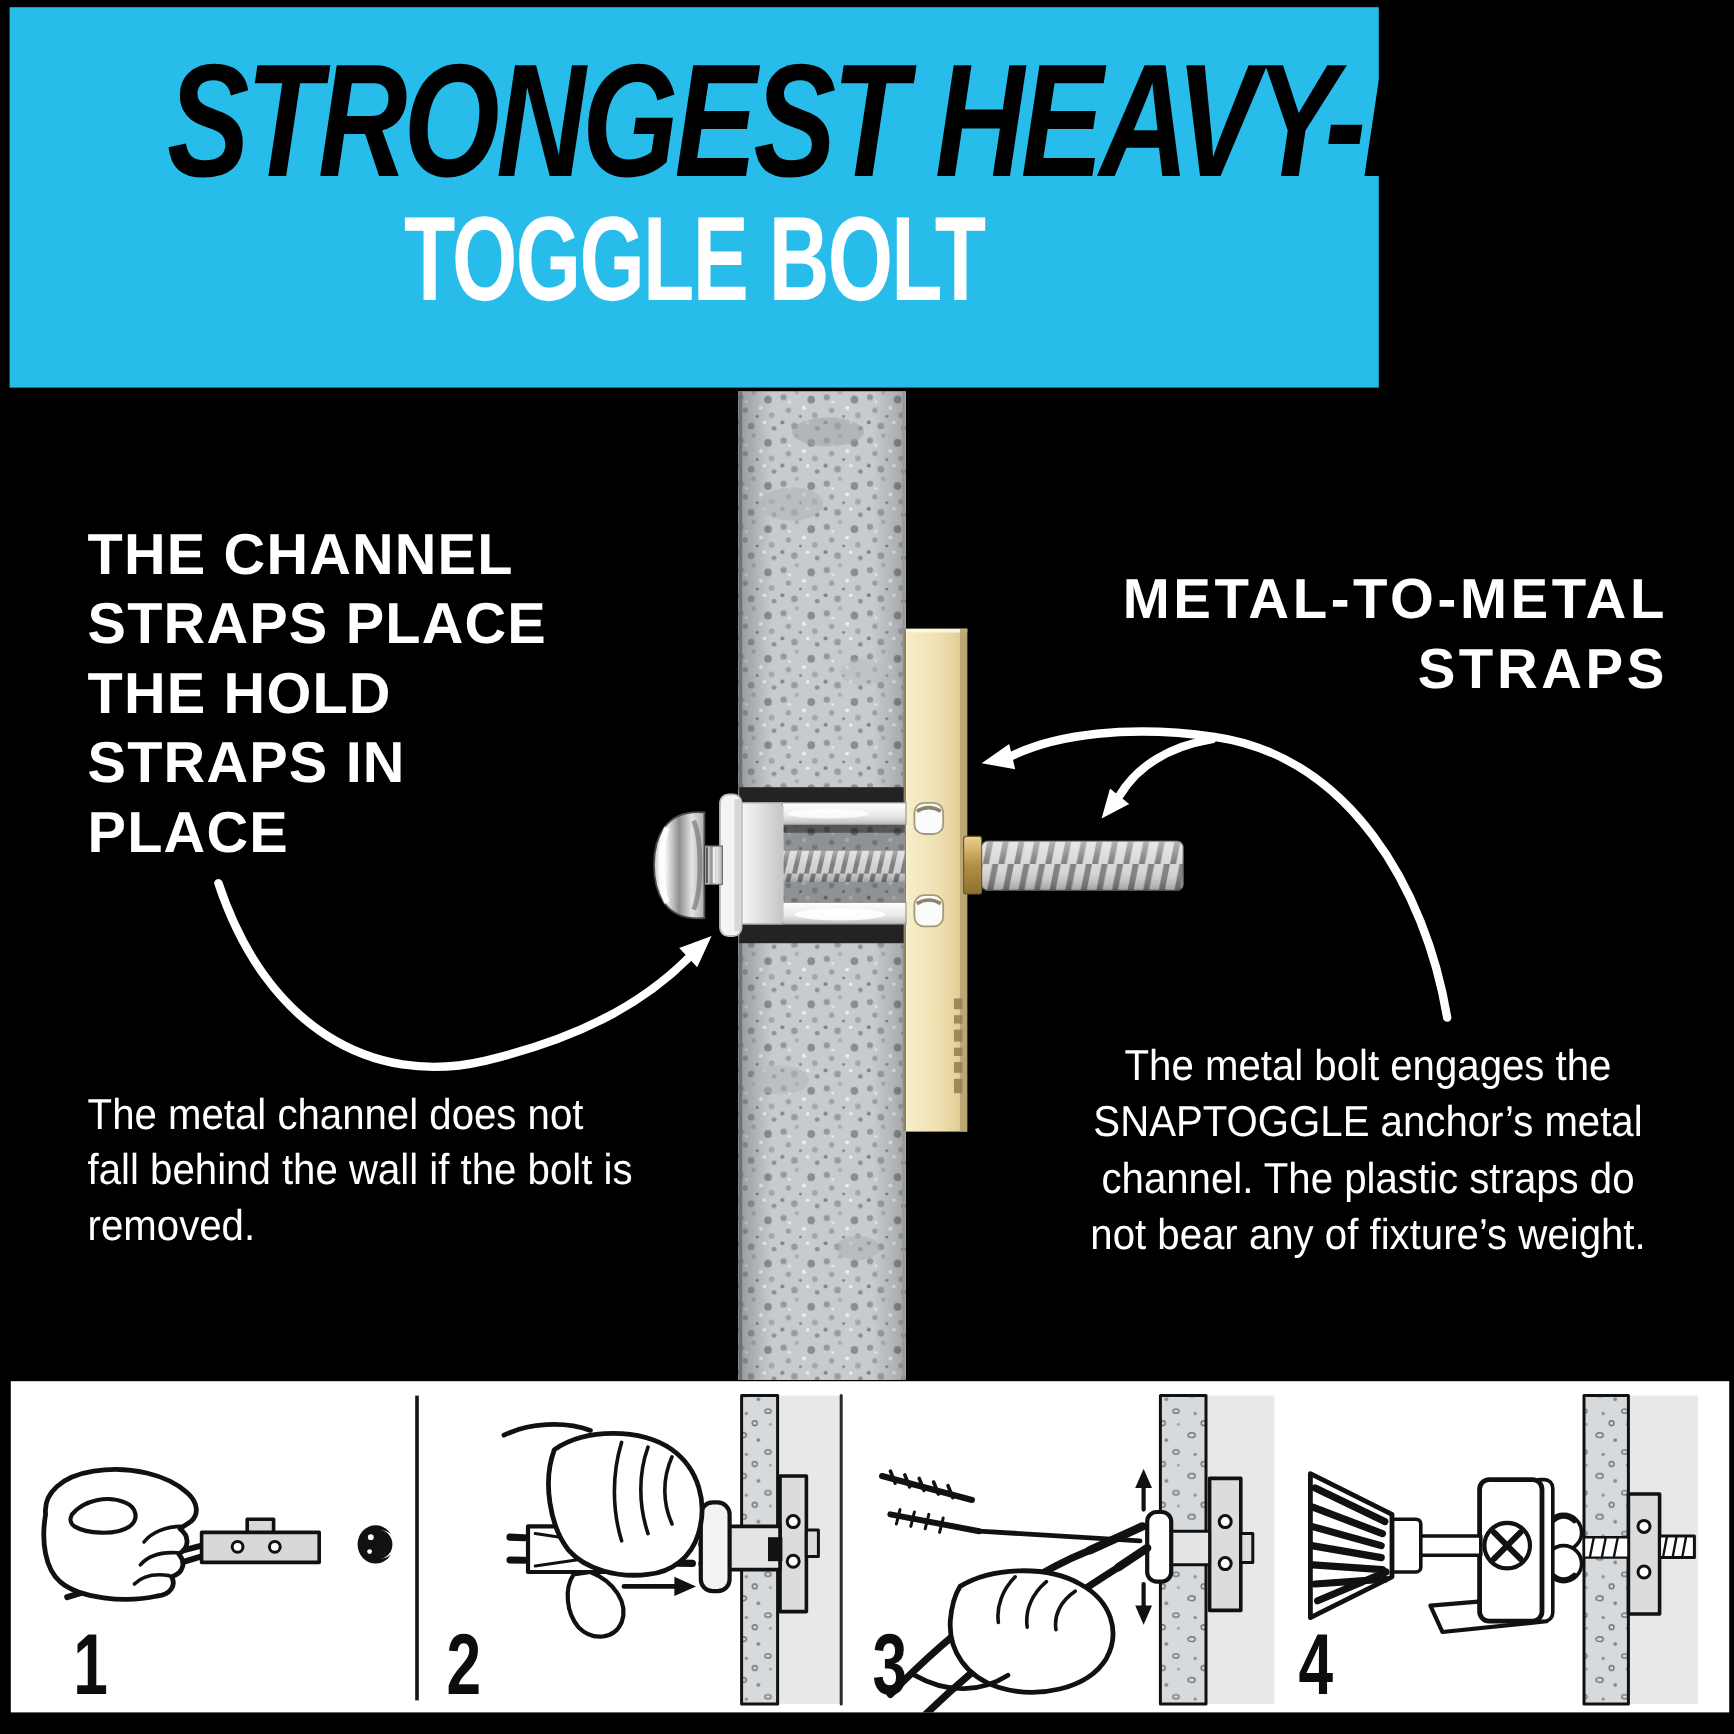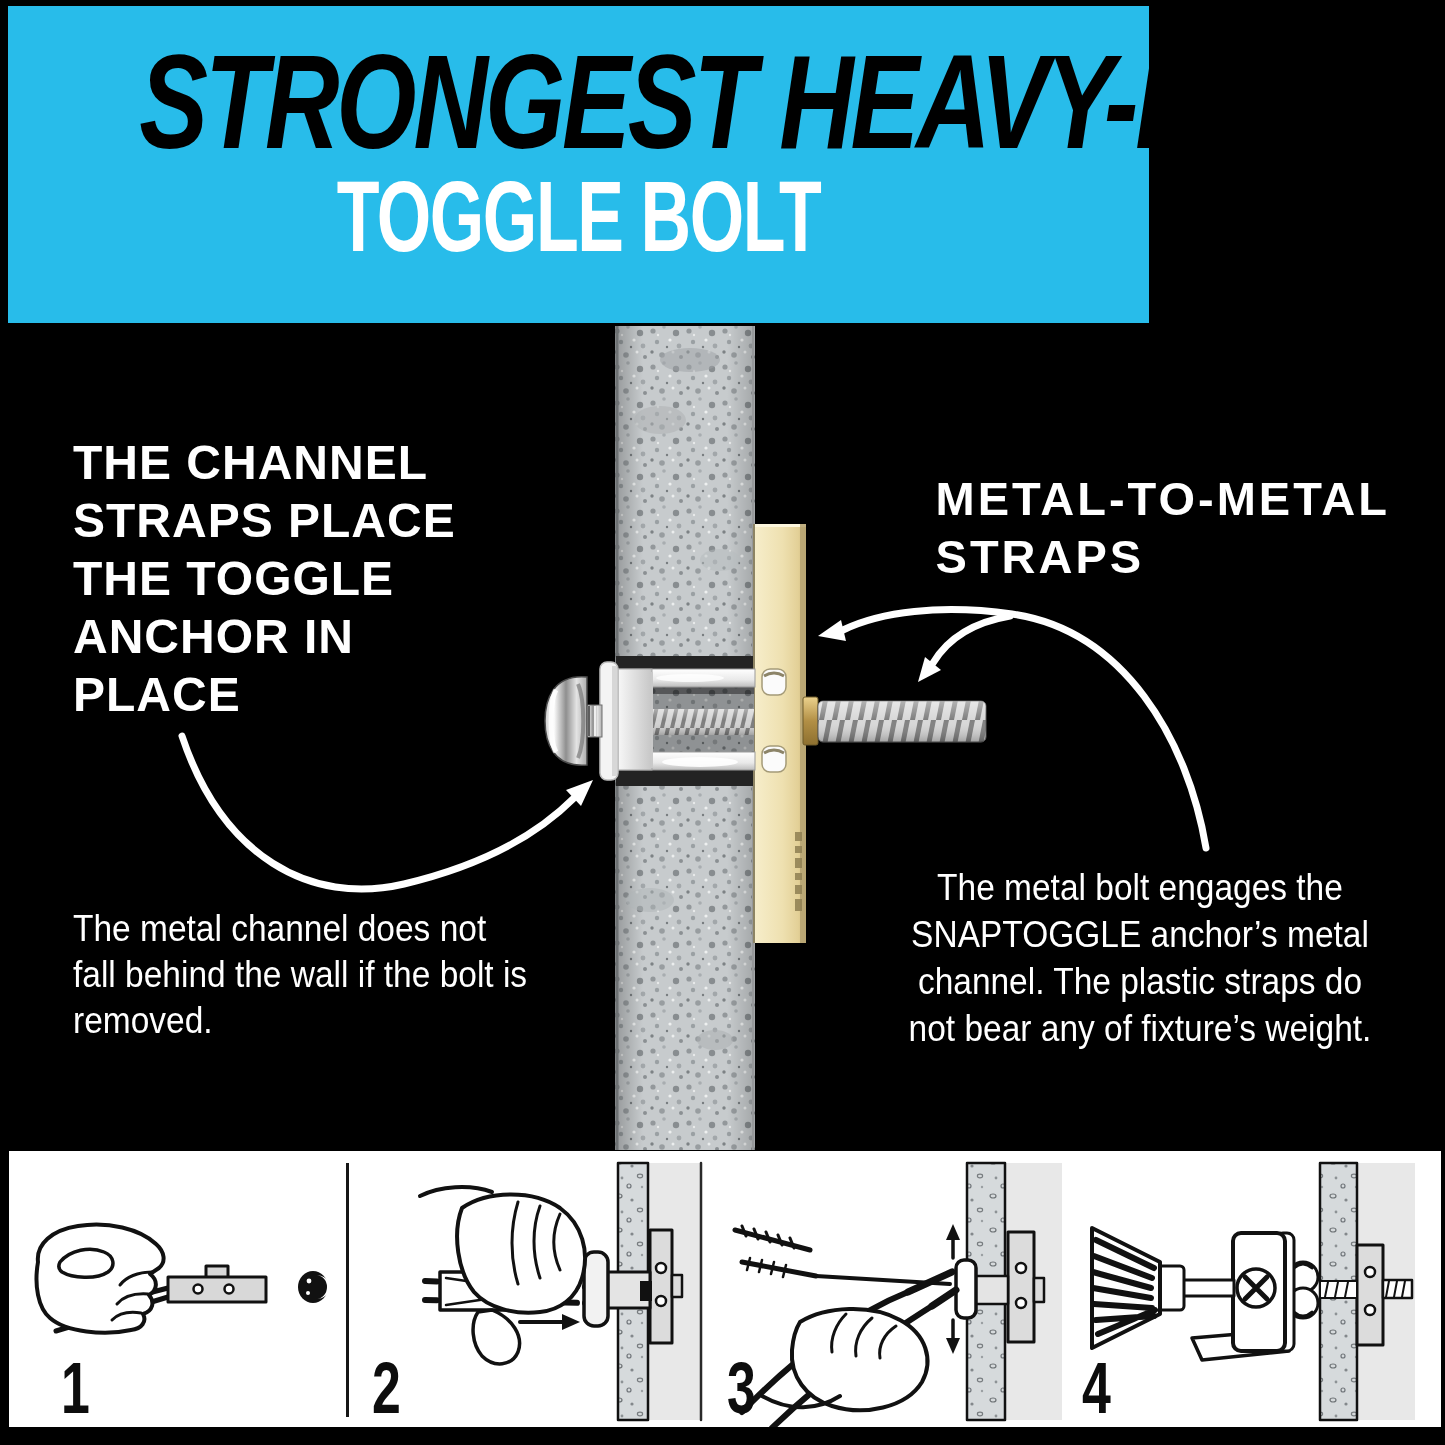--- a/index.html
+++ b/index.html
@@ -9,21 +9,21 @@
   .header{position:absolute;left:8px;top:6px;width:1141px;height:317px;}
   .title1{position:absolute;left:0;right:0;top:26px;text-align:center;white-space:nowrap;
           font-style:italic;font-weight:bold;font-size:134px;line-height:140px;letter-spacing:-4px;
           transform:scaleX(.77);transform-origin:center top;}
   .title2{position:absolute;left:0;right:0;top:158px;text-align:center;white-space:nowrap;
           font-weight:bold;font-size:100px;line-height:104px;letter-spacing:-2px;
           transform:scaleX(.70);transform-origin:center top;}
   
   .mid-text{position:absolute;color:#fff;}
   .left-heading{left:73px;top:434px;font-weight:bold;font-size:48px;line-height:58px;letter-spacing:1px;}
-  .right-heading{right:55px;top:470px;text-align:left;font-weight:bold;font-size:47px;line-height:58px;letter-spacing:3px;}
+  .right-heading{right:55px;top:470px;text-align:right;font-weight:bold;font-size:47px;line-height:58px;letter-spacing:3px;}
   .left-caption{left:73px;top:906px;font-size:36px;line-height:46px;transform:scaleX(.93);transform-origin:left top;}
   .right-caption{left:860px;width:560px;top:864px;text-align:center;font-size:36px;line-height:47px;
                  transform:scaleX(.93);transform-origin:center top;}
   .line{white-space:nowrap;}
   
   .illu{position:absolute;left:0;top:322px;width:1445px;height:828px;}
   .steps-strip{position:absolute;left:9px;top:1151px;width:1432px;height:276px;}
   .steps-svg{position:absolute;left:0;top:0;width:1432px;height:276px;}
   .divider{position:absolute;top:12px;height:254px;width:3px;background:#161616;}
   .step-num{position:absolute;font-weight:bold;font-size:72px;line-height:72px;color:#0d0d0d;
@@ -35,22 +35,22 @@
 <div id="frame">
 
   <div class="header" style="background-color: rgb(40, 188, 234);">
     <div class="title1" style="color: rgb(0, 0, 0);">STRONGEST HEAVY-DUTY</div>
     <div class="title2" style="color: rgb(255, 255, 255);">TOGGLE BOLT</div>
   </div>
 
   <div class="mid-text left-heading">
     <div class="line">THE CHANNEL</div>
     <div class="line">STRAPS PLACE</div>
-    <div class="line">THE TOGGLE</div>
-    <div class="line">ANCHOR IN</div>
+    <div class="line">THE HOLD</div>
+    <div class="line">STRAPS IN</div>
     <div class="line">PLACE</div>
   </div>
 
   <div class="mid-text right-heading">
     <div class="line">METAL-TO-METAL</div>
     <div class="line">STRAPS</div>
   </div>
 
   <div class="mid-text left-caption">
     <div class="line">The metal channel does not</div>

